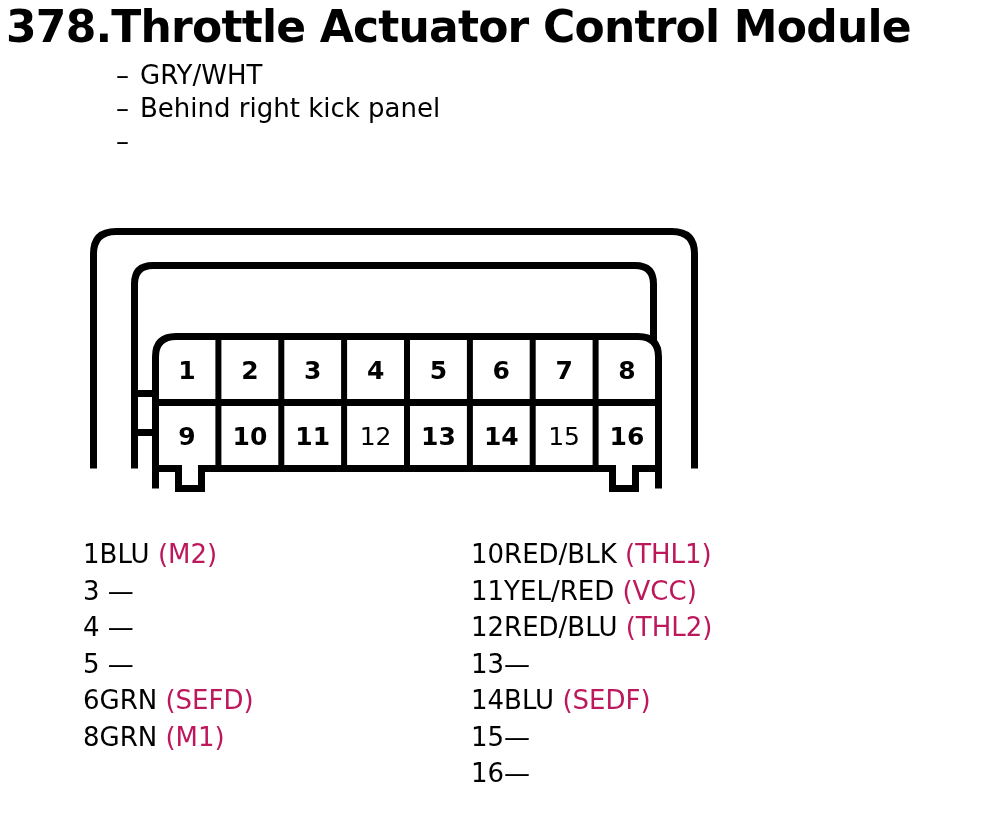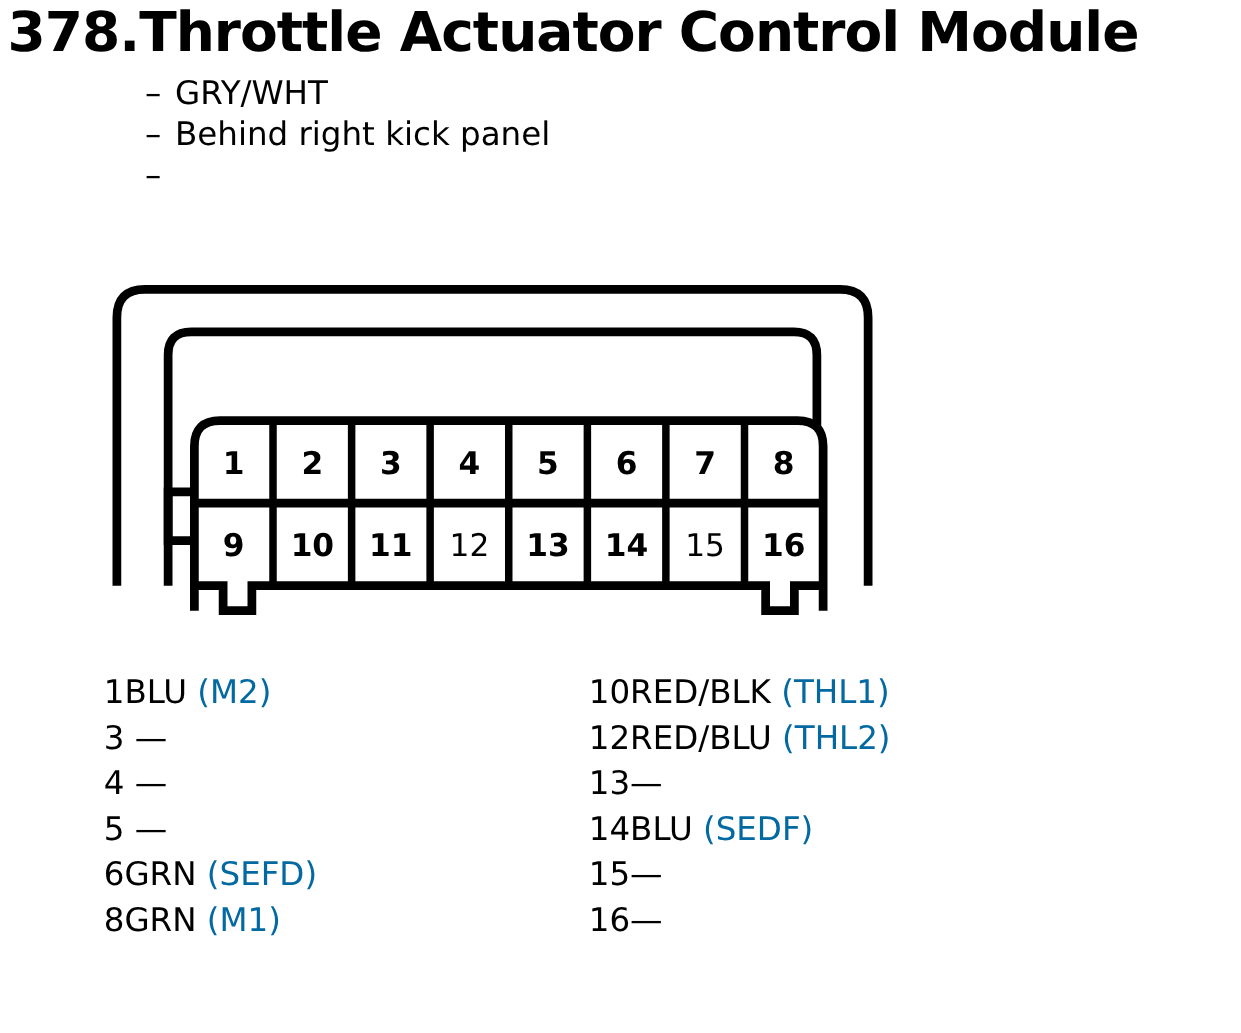--- a/index.html
+++ b/index.html
@@ -84,21 +84,21 @@
     top: 536px;
   }
   #pin-list-right {
     left: 471px;
     top: 536px;
   }
   .pin-entry {
     height: 36.5px;
   }
   .pin-entry .sig {
-    color: #0369a1;
+    color: #be185d;
   }
 </style>
 </head>
 <body>
 
 <div id="title">378.Throttle Actuator Control Module</div>
 
 <div id="notes">
   <div class="note-row">
     <span class="note-dash">–</span>
@@ -178,20 +178,23 @@
   <div class="pin-entry">
     <span>8GRN </span><span class="sig">(M1)</span>
   </div>
 </div>
 
 <div class="pin-list" id="pin-list-right">
   <div class="pin-entry">
     <span>10RED/BLK </span><span class="sig">(THL1)</span>
   </div>
   <div class="pin-entry">
+    <span>11YEL/RED </span><span class="sig">(VCC)</span>
+  </div>
+  <div class="pin-entry">
     <span>12RED/BLU </span><span class="sig">(THL2)</span>
   </div>
   <div class="pin-entry">
     <span>13—</span><span class="sig"></span>
   </div>
   <div class="pin-entry">
     <span>14BLU </span><span class="sig">(SEDF)</span>
   </div>
   <div class="pin-entry">
     <span>15—</span><span class="sig"></span>

